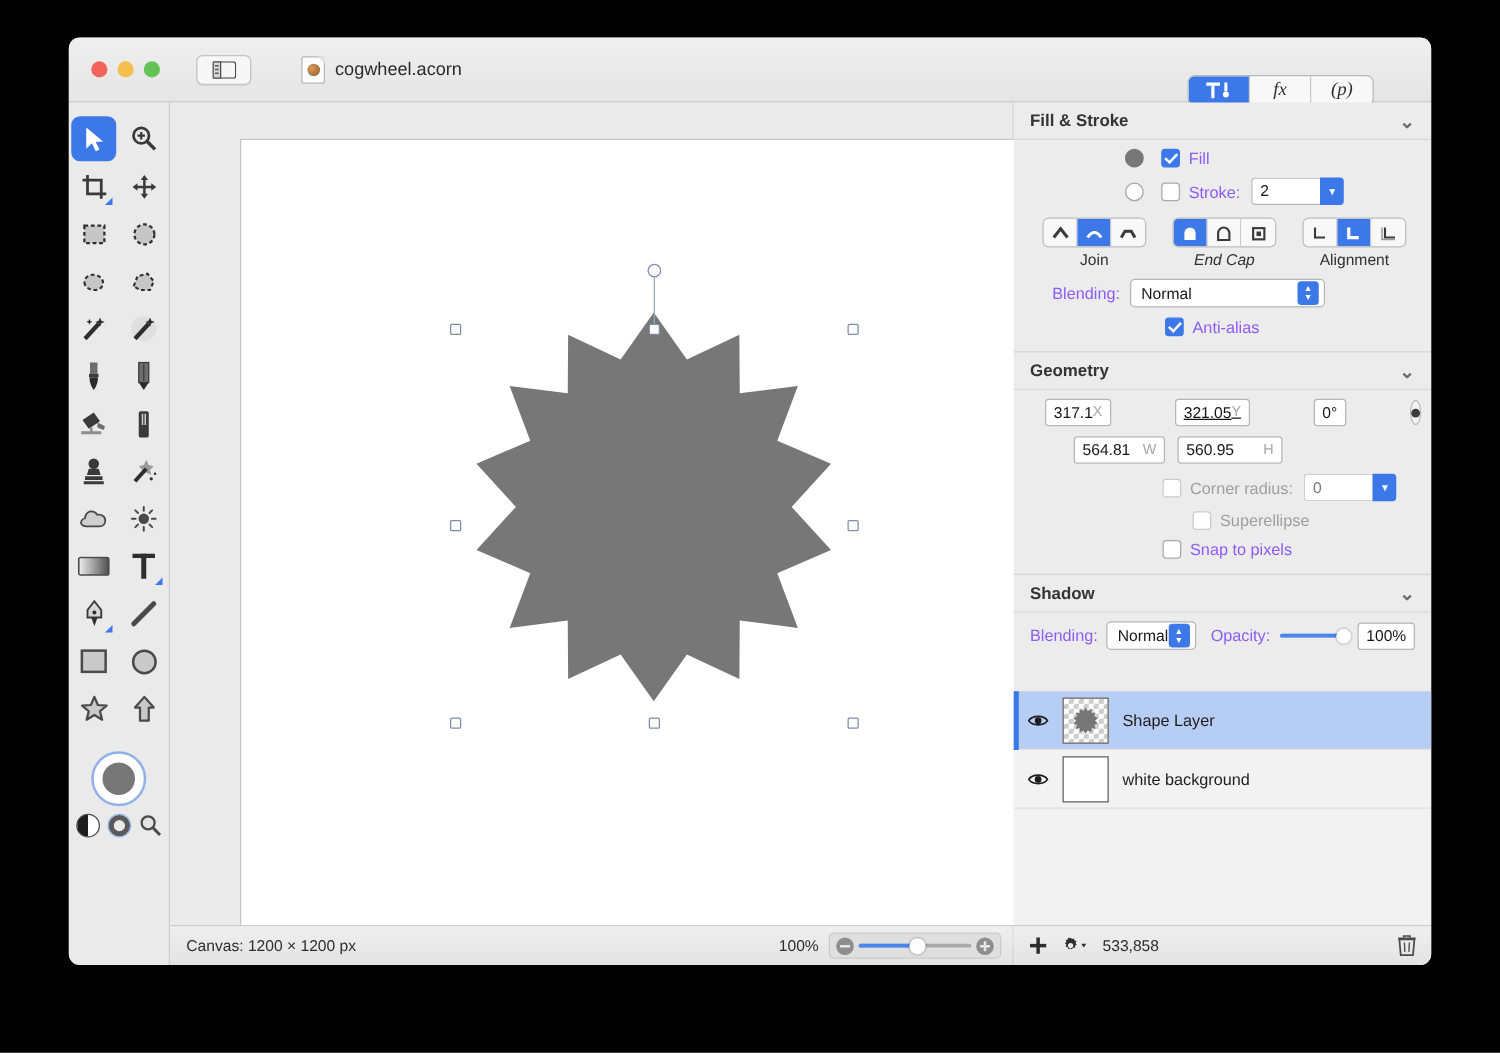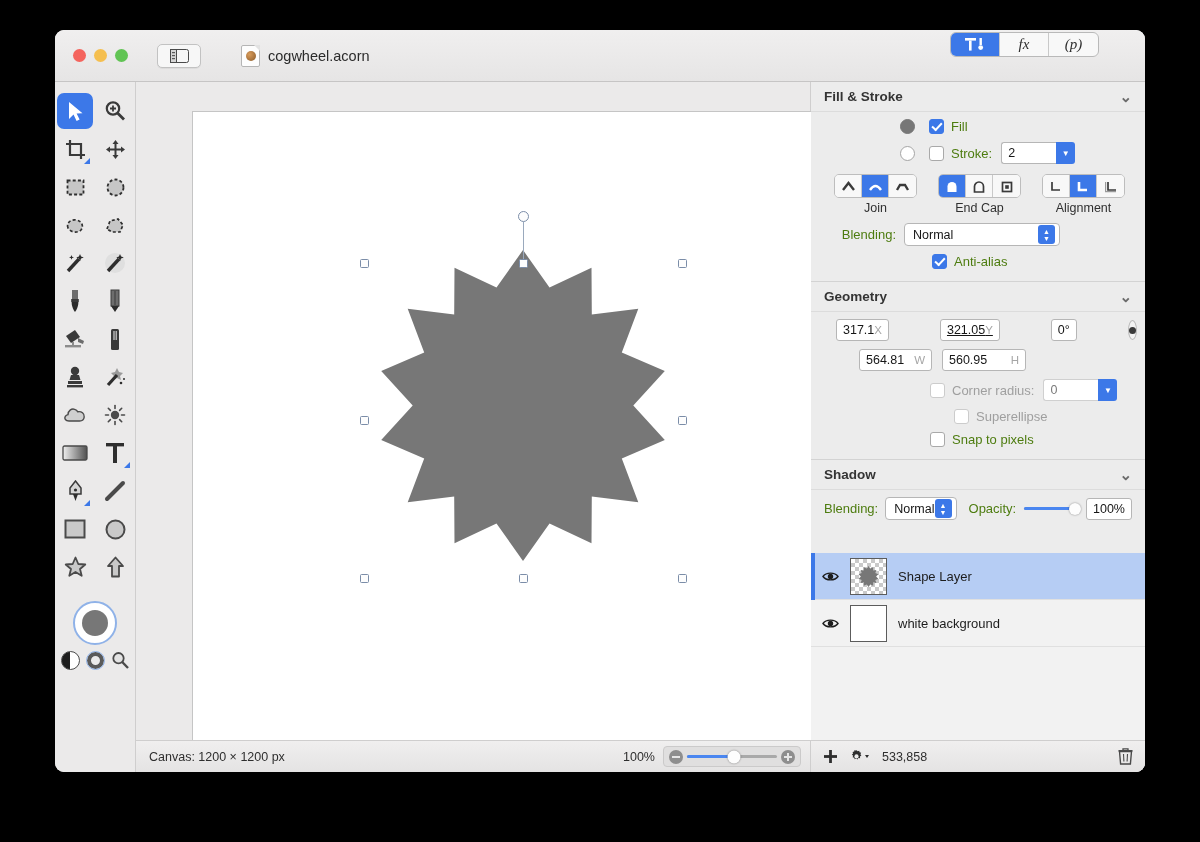--- a/index.html
+++ b/index.html
@@ -64,21 +64,21 @@
     background: radial-gradient(circle at 35% 35%, #d89b5a, #8a5a2a);
   }
   .doc-icon::before {
     content: ""; position: absolute; right: -1px; top: -1px;
     border-width: 0 6px 6px 0; border-style: solid;
     border-color: transparent #e2e2e2 transparent transparent;
   }
 
   
   .seg-modes {
-    position: absolute; right: 46px; top: 2px;
+    position: absolute; right: 46px; top: 30px;
     display: flex;
     border: 1px solid #b9b9b9;
     border-radius: 6px;
     overflow: hidden;
     background: #f8f8f8;
     height: 25px;
   }
   .seg-modes > div {
     width: 49px;
     display: flex; align-items: center; justify-content: center;
@@ -228,21 +228,21 @@
     height: 30px; display: flex; align-items: center;
     padding: 0 13px;
     font-size: 13.5px; font-weight: bold; color: #343434;
     border-bottom: 1px solid #dcdcdc;
   }
   .chev { margin-left: auto; color: #6b6b6b; font-size: 15px; }
   .sect-body { padding: 7px 13px 10px; }
   .hr { height: 1px; background: #d3d3d3; }
 
   .row { display: flex; align-items: center; margin-bottom: 8px; }
-  .lbl { font-size: 13px; color: #4d7c0f; }
+  .lbl { font-size: 13px; color: #8b5cf6; }
   .lbl.dim { color: #9f9f9f; }
 
   .radio {
     width: 15px; height: 15px; border-radius: 50%;
     border: 1px solid #a5a5a5; background: #fff; flex: none;
   }
   .radio.filled { background: #777; border-color: #777; }
 
   .cb {
     width: 15px; height: 15px; border-radius: 3px;
@@ -699,21 +699,21 @@
             </div>
             <div>
               <svg width="15" height="10" viewBox="0 0 15 10">
                 <path d="M2 9 L5 4 L10 4 L13 9" fill="none" stroke="#3a3a3a" stroke-width="2.4"></path>
               </svg>
             </div>
           </div>
           <div class="grp-label">Join</div>
         </div>
 
-        <div style="margin-left:21px;">
+        <div style="margin-left:21px;font-style:italic;">
           <div class="seggrp">
             <div class="on">
               <svg width="14" height="13" viewBox="0 0 14 13">
                 <path d="M2.5 12 L2.5 6.5 a4.5 4.5 0 0 1 9 0 L11.5 12 Z" fill="#fff"></path>
               </svg>
             </div>
             <div>
               <svg width="14" height="13" viewBox="0 0 14 13">
                 <path d="M2.5 12 L2.5 6.5 a4.5 4.5 0 0 1 9 0 L11.5 12 Z" fill="none" stroke="#3a3a3a" stroke-width="1.7"></path>
               </svg>

